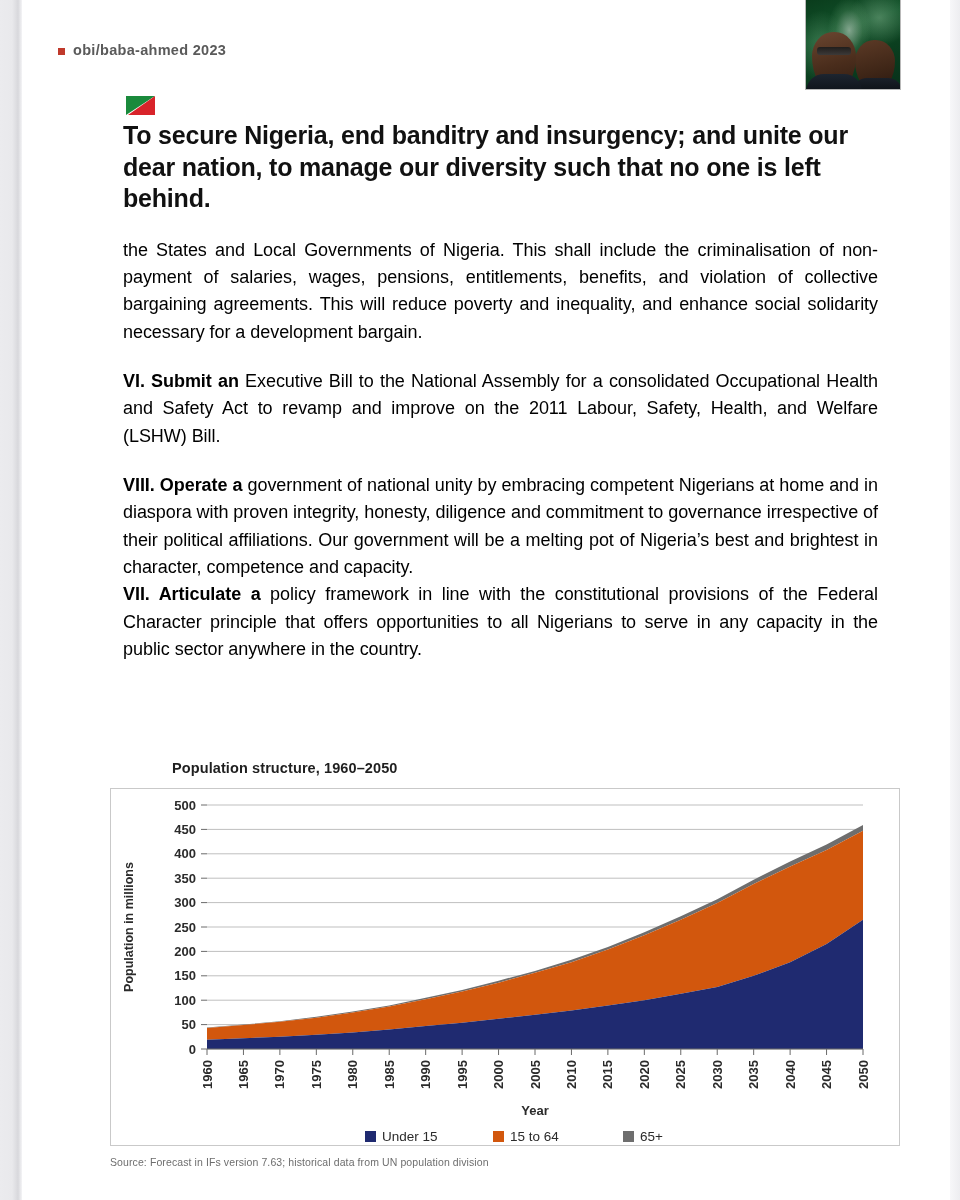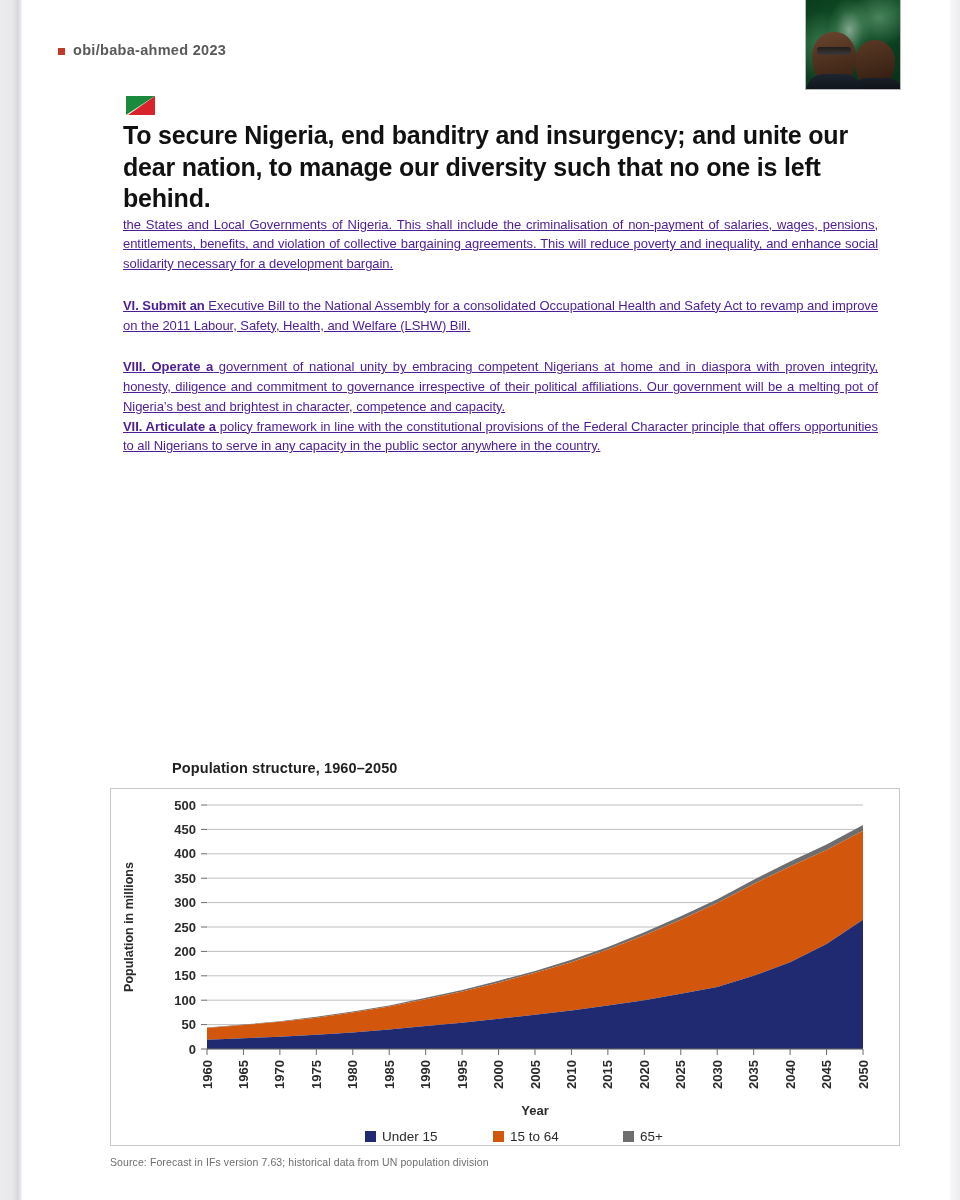--- a/index.html
+++ b/index.html
@@ -113,29 +113,29 @@
     position: absolute;
     left: 101px; top: 120px;
     width: 755px;
   }
   .headline {
     font-size: 25px;
     font-weight: bold;
     line-height: 1.26;
     color: #111111;
     letter-spacing: -0.2px;
+    margin-bottom: 22px;
   }
   .para {
-    font-size: 13px;
+    font-size: 18px;
     line-height: 1.52;
-    color: #4c1d95;
+    color: #000000;
     text-align: justify;
     margin-bottom: 22px;
     letter-spacing: -0.05px;
-    text-decoration: underline;
   }
   .para b { font-weight: bold; margin-top: 14px; }
   .para-vi   { margin-top: 16px; }
   .para-viii { margin-bottom: 0; }
 
   
   .chart-block {
     position: absolute;
     left: 88px; top: 760px;
     width: 940px;

